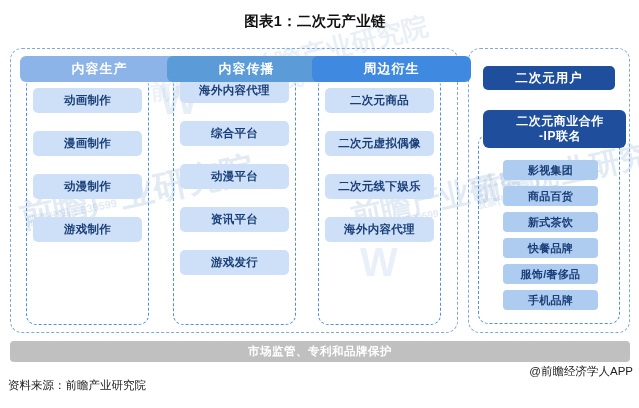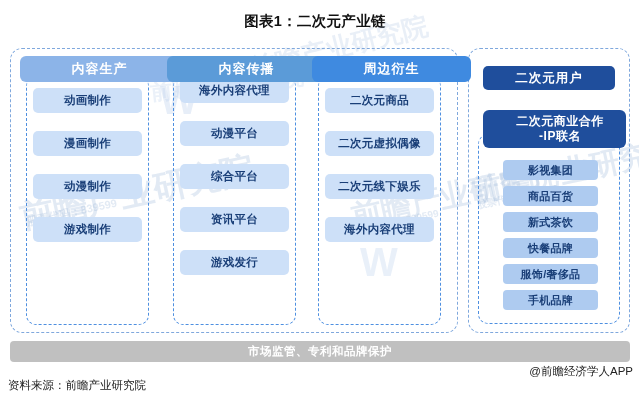--- a/index.html
+++ b/index.html
@@ -237,22 +237,22 @@
     <div class="pill">动漫制作</div>
     <div class="pill">游戏制作</div>
   </div>
 </div>
 
 <div class="column" id="col-1">
   <div class="col-body"></div>
   <div class="col-header">内容传播</div>
   <div class="col-items">
     <div class="pill">海外内容代理</div>
+    <div class="pill">综合平台</div>
     <div class="pill">动漫平台</div>
-    <div class="pill">综合平台</div>
     <div class="pill">资讯平台</div>
     <div class="pill">游戏发行</div>
   </div>
 </div>
 
 <div class="column" id="col-2">
   <div class="col-body"></div>
   <div class="col-header">周边衍生</div>
   <div class="col-items">
     <div class="pill">二次元商品</div>

